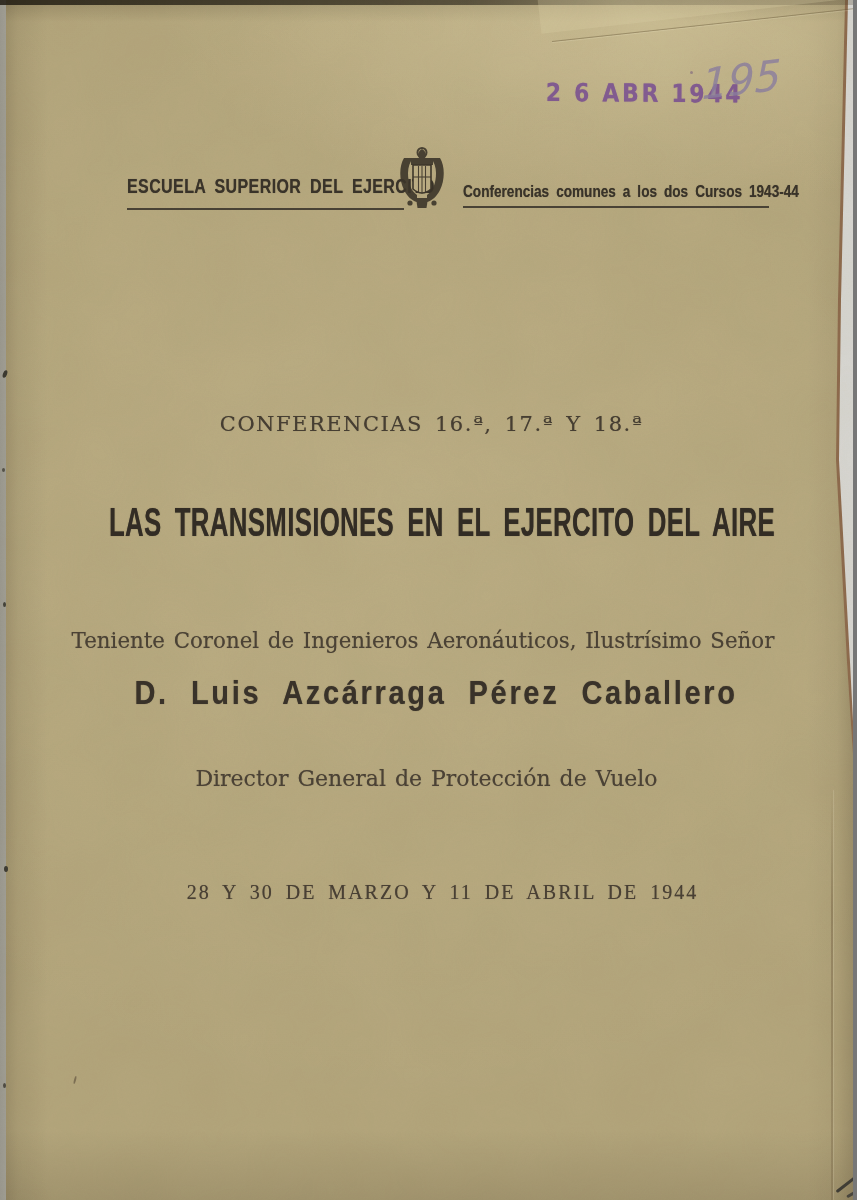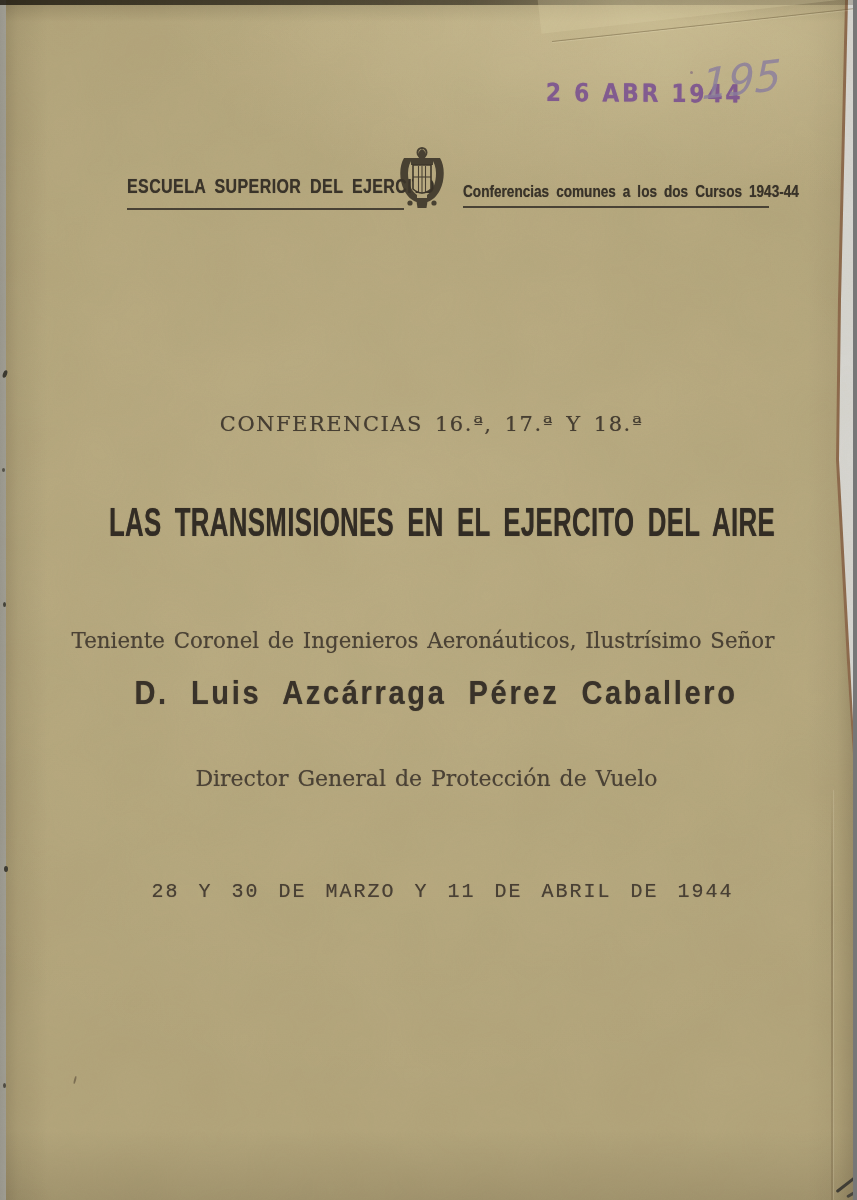--- a/index.html
+++ b/index.html
@@ -99,21 +99,21 @@
     font-family:"Liberation Sans", sans-serif;font-weight:bold;font-size:33px;
     letter-spacing:3px;word-spacing:13px;color:#3a332a;
     transform:translateX(-50%) translateX(9px) scaleX(.88);
     text-shadow:0 0 1px rgba(58,51,42,.6);}
   .position-line{top:768px;
     font-family:"DejaVu Serif", serif;font-size:22px;
     word-spacing:2px;color:#4c4336;
     transform:translateX(-50%);
     text-shadow:0 0 .7px rgba(76,67,54,.55);}
   .date-line{top:882px;
-    font-family:Liberation Mono, monospace;font-size:20px;
+    font-family:Liberation Serif, serif;font-size:20px;
     letter-spacing:2px;word-spacing:5px;color:#4a4135;
     transform:translateX(-50%) translateX(16px);
     text-shadow:0 0 .7px rgba(74,65,53,.6);}
 
   .grain{position:absolute;inset:0;pointer-events:none;mix-blend-mode:multiply;}
 </style>
 </head>
 <body>
 
 <div class="scene">

